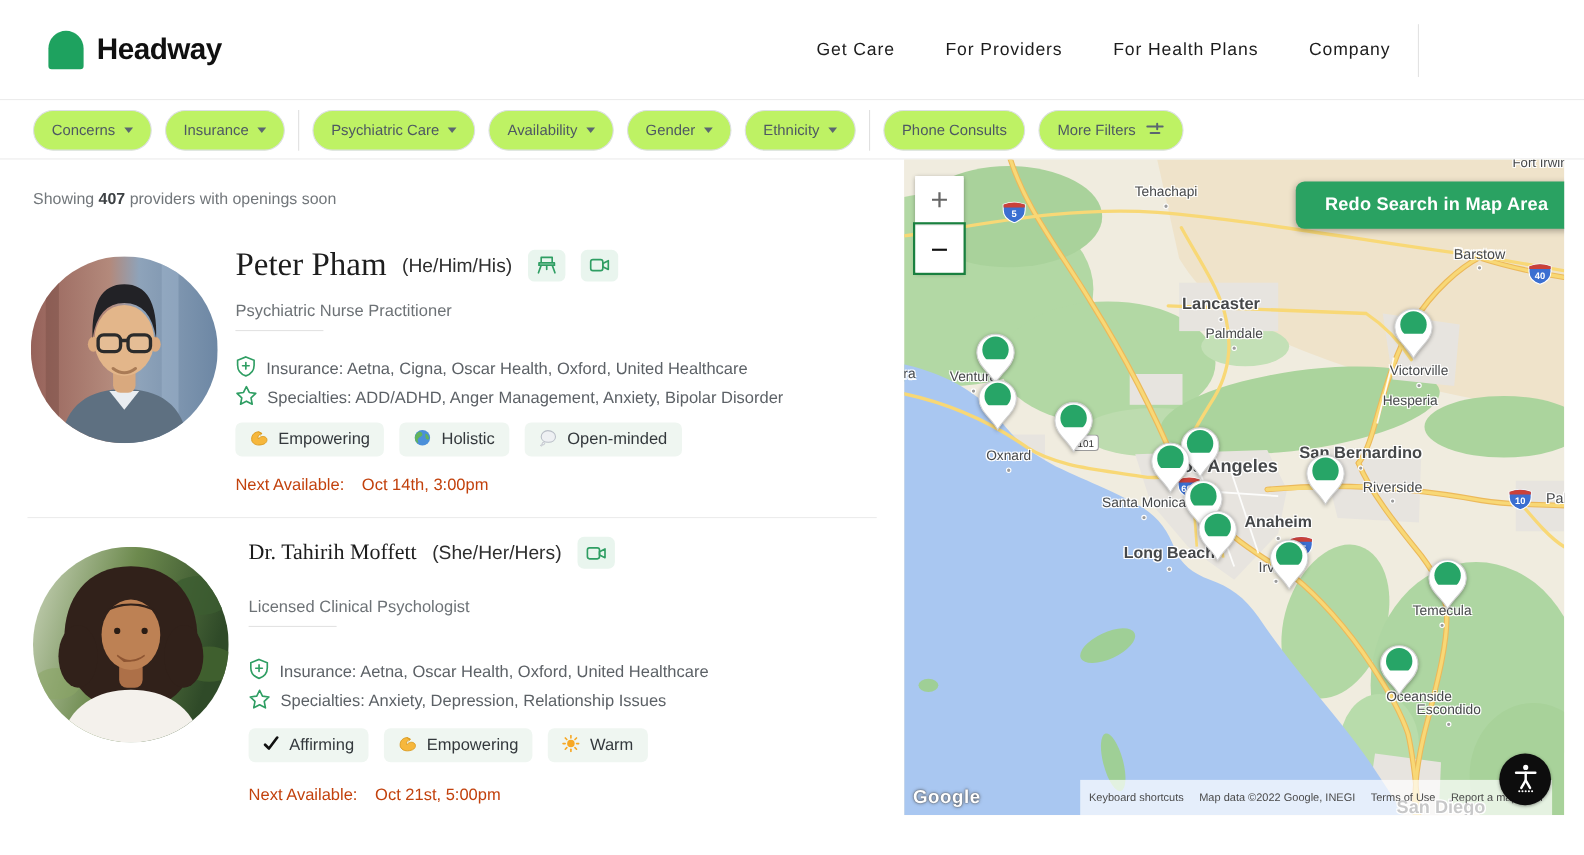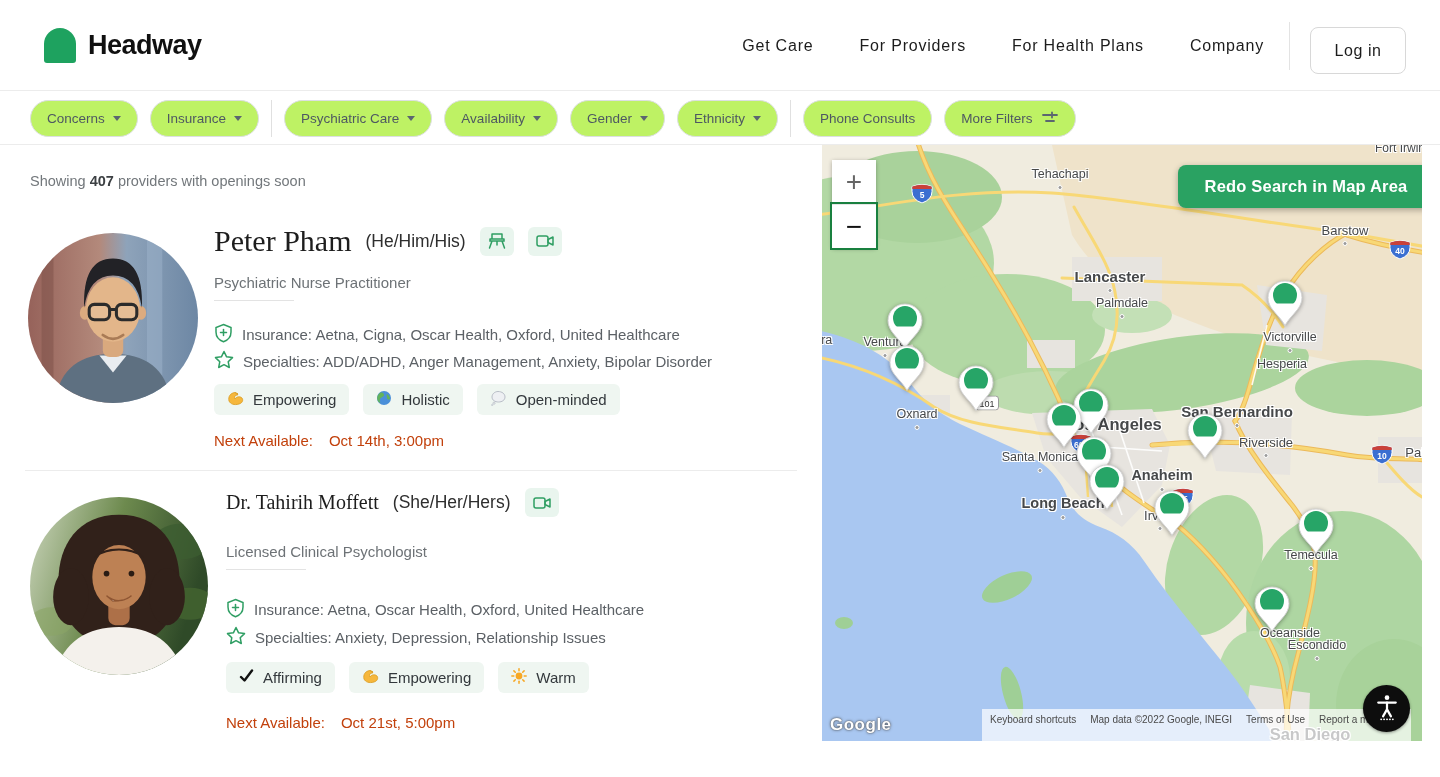--- a/index.html
+++ b/index.html
@@ -77,21 +77,21 @@
   .zbtn.minus { border-top:1px solid #e6e6e6; color:#111;
                 outline:2px solid #19803f; outline-offset:0px; }
   .redo-btn { position:absolute; left:336px; top:20px; width:256px; height:43px;
               background:#2aa262; border:none; border-radius:8px; color:#fff;
               font-size:16.5px; font-weight:700; letter-spacing:0.2px;
               box-shadow:0 2px 6px rgba(0,0,0,.3); cursor:pointer;margin-left:20px; }
   .google-logo { position:absolute; left:8px; bottom:6px; font-size:17px; font-weight:700;
                  color:#fff; letter-spacing:0.5px;
                  text-shadow:0 0 3px rgba(68,68,68,.95), 0 0 1px rgba(68,68,68,.9); cursor:pointer; }
   .attr-strip { position:absolute; left:160px; bottom:0; height:32px; display:flex; gap:14px;
-                align-items:flex-end; background:rgba(255,255,255,.7); padding:16px 8px;
+                align-items:center; background:rgba(255,255,255,.7); padding:16px 8px;
                 font-size:10px; color:#4a4a4a; white-space:nowrap; }
   .attr-strip span { cursor:pointer; }
   .a11y-btn { position:absolute; left:541px; top:540px; width:47px; height:47px; border-radius:50%;
               background:#0d0d0d; border:none; display:flex; align-items:center; justify-content:center;
               cursor:pointer; box-shadow:0 1px 3px rgba(0,0,0,.4); }
 </style>
 </head>
 <body>
 
 <div class="page">
@@ -101,21 +101,20 @@
       <div class="brand-mark"></div>
       <div class="brand-name">Headway</div>
     </div>
     <div class="nav">
       <div class="nav-item">Get Care</div>
       <div class="nav-item">For Providers</div>
       <div class="nav-item">For Health Plans</div>
       <div class="nav-item">Company</div>
     </div>
     <div class="nav-divider"></div>
-    <button class="login-btn">Log in</button>
   </div>
 
   <div class="filterbar">
     <div class="pill">
       <span>Concerns</span>
         <span class="caret"></span>
     </div>
     <div class="pill">
       <span>Insurance</span>
         <span class="caret"></span>

